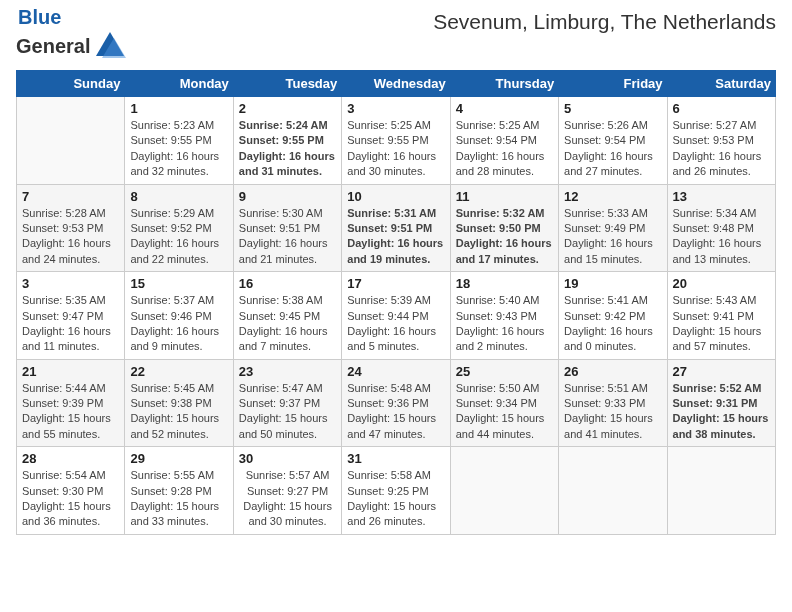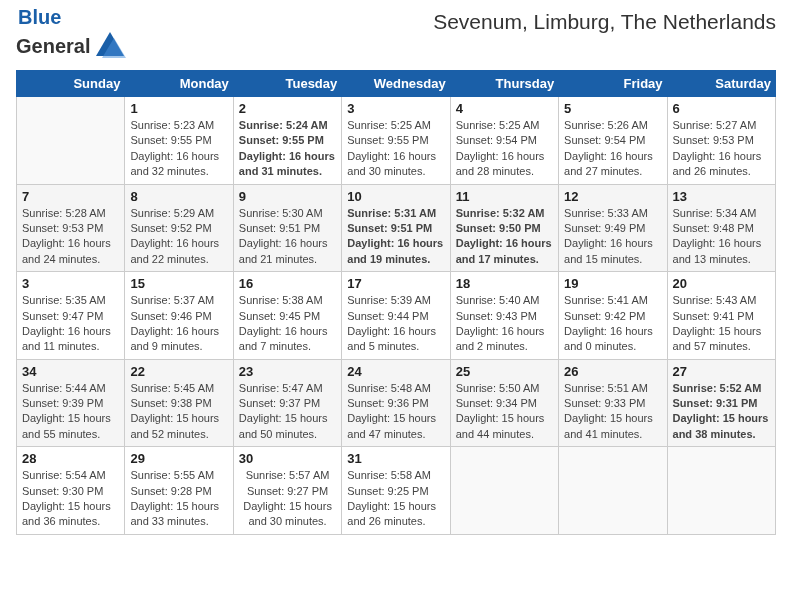--- a/index.html
+++ b/index.html
@@ -265,21 +265,21 @@
         <td>
           <div class="day-number">20</div>
           <div class="day-info" style="white-space: pre-line;">Sunrise: 5:43 AM
 Sunset: 9:41 PM
 Daylight: 15 hours
 and 57 minutes.</div>
         </td>
       </tr>
       <tr class="row-alt">
         <td>
-          <div class="day-number">34</div>
+          <div class="day-number">21</div>
           <div class="day-info" style="white-space: pre-line;">Sunrise: 5:44 AM
 Sunset: 9:39 PM
 Daylight: 15 hours
 and 55 minutes.</div>
         </td>
         <td>
           <div class="day-number">22</div>
           <div class="day-info" style="white-space: pre-line;">Sunrise: 5:45 AM
 Sunset: 9:38 PM
 Daylight: 15 hours

